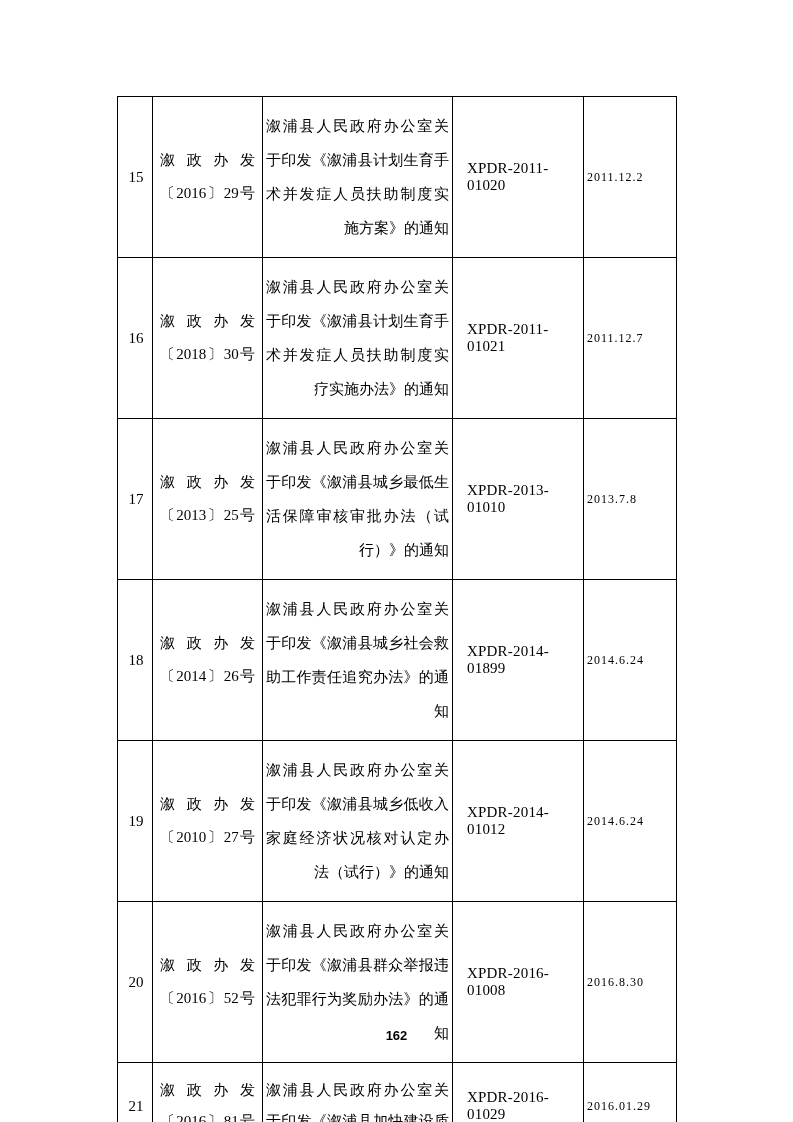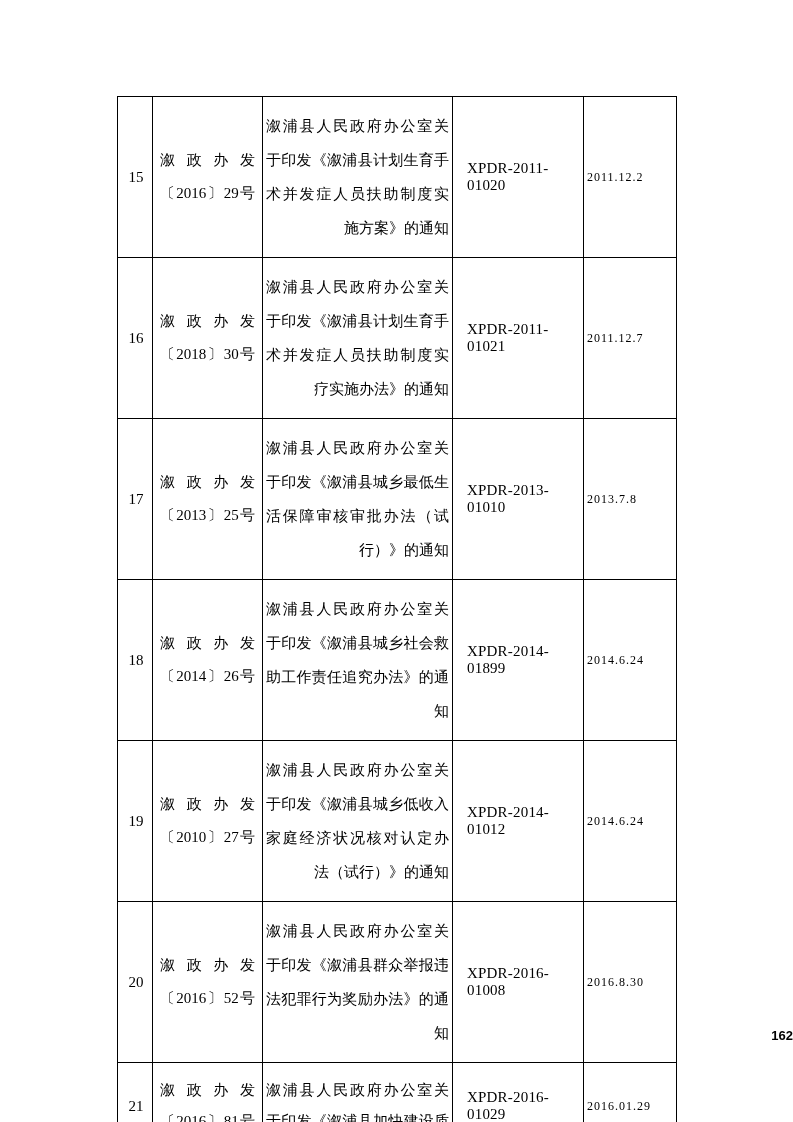--- a/index.html
+++ b/index.html
@@ -60,21 +60,21 @@
   }
   .doc-table td.cell-date {
     font-size: 12px;
     padding-left: 3px;
     letter-spacing: 1px;
   }
   .page-number {
     position: absolute;
     left: 0; top: 1028px;
     width: 793px;
-    text-align: right;
+    text-align: center;
     font-family: "Liberation Sans", "DejaVu Sans", sans-serif;
     font-size: 13px;
     font-weight: 700;
   }
 </style>
 </head>
 <body>
 
 <div class="page">
   <table class="doc-table">

